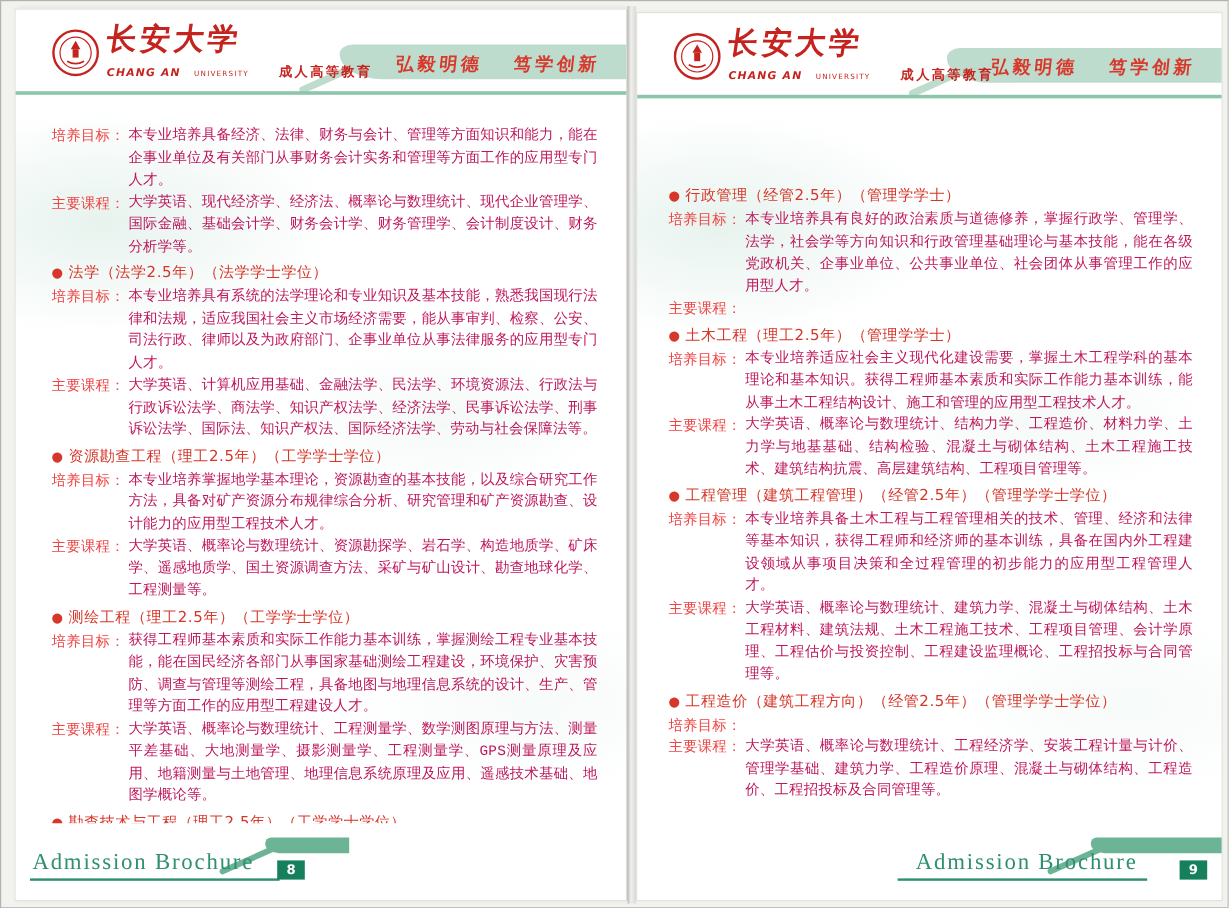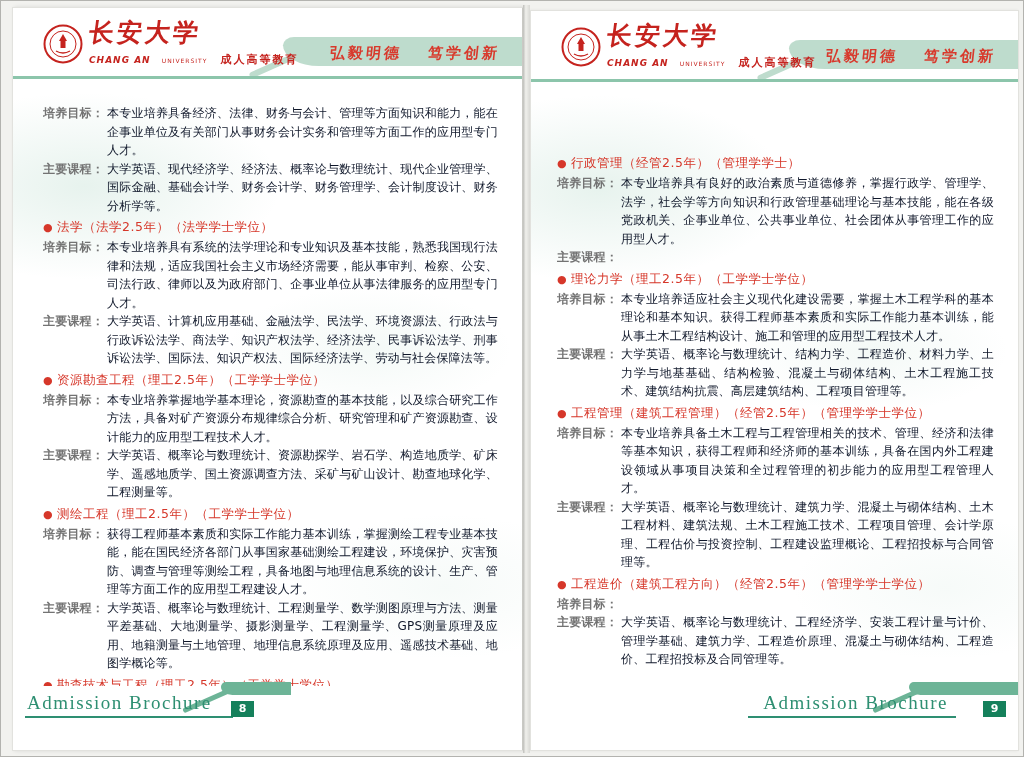--- a/index.html
+++ b/index.html
@@ -27,34 +27,34 @@
          font-family:"DejaVu Serif",serif;letter-spacing:3px;transform:skewX(-6deg);white-space:nowrap;}
   .motto .gap{display:inline-block;width:26px;}
   .logo{position:absolute;left:30px;top:12px;display:flex;align-items:flex-start;}
   .seal{width:40px;height:40px;margin-top:4px;}
   .logo-txt{margin-left:6px;}
   .logo-cn{font-family:"DejaVu Serif",serif;font-weight:bold;font-size:25px;line-height:26px;color:#c5231e;
            letter-spacing:3px;transform:skewX(-8deg);}
   .logo-sub{margin-top:2px;white-space:nowrap;}
   .logo-en1{color:#c5231e;font-style:italic;font-weight:bold;font-size:9px;letter-spacing:1px;}
   .logo-en2{color:#c5231e;font-size:6px;letter-spacing:1px;margin-left:6px;}
-  .logo-cn2{color:#c5231e;font-size:11px;font-weight:bold;margin-left:8px;letter-spacing:2px;}
+  .logo-cn2{color:#c5231e;font-size:11px;font-weight:bold;margin-left:20px;letter-spacing:2px;}
 
   
   .content{position:absolute;top:96px;bottom:64px;overflow:hidden;}
   .page-left .content{left:30px;right:24px;}
   .page-right .content{left:26px;right:24px;top:104px;margin-top:36px;}
   .sec-title{color:#d6372a;font-size:12.5px;line-height:19px;margin:2px 0 1px 0;letter-spacing:.5px;}
   .sec-title .bullet{font-size:11px;margin-right:4px;}
   .para{display:flex;font-size:12px;line-height:18.5px;letter-spacing:.2px;}
-  .plabel{flex:0 0 64px;color:#737373;font-weight:bold;}
-  .ptext{flex:1;color:#0f172a;text-align:justify;}
-
-  
-  .ftr{position:absolute;left:0;right:0;bottom:26px;height:42px;}
+  .plabel{flex:0 0 64px;color:#ef4444;}
+  .ptext{flex:1;color:#be185d;text-align:justify;font-family:Liberation Mono, monospace;}
+
+  
+  .ftr{position:absolute;left:0;right:0;bottom:10px;height:42px;}
   .ab-text{position:absolute;font-family:"Liberation Serif",serif;color:#2e8f72;font-size:19px;letter-spacing:1.5px;top:10px;white-space:nowrap;}
   .ab-underline{position:absolute;height:2px;background:#2e8f72;top:34px;}
   .f-bar{position:absolute;height:13px;background:#6db497;top:0;}
   .f-tail{position:absolute;width:52px;height:5px;background:#6db497;border-radius:3px;top:16px;transform:rotate(-24deg);}
   .pnum{position:absolute;width:23px;height:16px;background:#15805b;color:#fff;font-size:11px;font-weight:bold;
         text-align:center;line-height:16px;top:19px;}
 
   
   .page-left .ab-text{left:14px;}
   .page-left .ab-underline{left:12px;width:208px;}
@@ -185,21 +185,21 @@
 
     <div class="content">
         <div class="sec-title"><span class="bullet">●</span><span>行政管理（经管2.5年）（管理学学士）</span></div>
         <div class="para">
           <span class="plabel">培养目标：</span>
           <span class="ptext">本专业培养具有良好的政治素质与道德修养，掌握行政学、管理学、法学，社会学等方向知识和行政管理基础理论与基本技能，能在各级党政机关、企事业单位、公共事业单位、社会团体从事管理工作的应用型人才。</span>
         </div>
         <div class="para">
           <span class="plabel">主要课程：</span>
         </div>
-        <div class="sec-title"><span class="bullet">●</span><span>理论力学（理工2.5年）（工学学士学位）</span></div>
+        <div class="sec-title"><span class="bullet">●</span><span>土木工程（理工2.5年）（管理学学士）</span></div>
         <div class="para">
           <span class="plabel">培养目标：</span>
           <span class="ptext">本专业培养适应社会主义现代化建设需要，掌握土木工程学科的基本理论和基本知识。获得工程师基本素质和实际工作能力基本训练，能从事土木工程结构设计、施工和管理的应用型工程技术人才。</span>
         </div>
         <div class="para">
           <span class="plabel">主要课程：</span>
           <span class="ptext">大学英语、概率论与数理统计、结构力学、工程造价、材料力学、土力学与地基基础、结构检验、混凝土与砌体结构、土木工程施工技术、建筑结构抗震、高层建筑结构、工程项目管理等。</span>
         </div>
         <div class="sec-title"><span class="bullet">●</span><span>工程管理（建筑工程管理）（经管2.5年）（管理学学士学位）</span></div>
         <div class="para">

